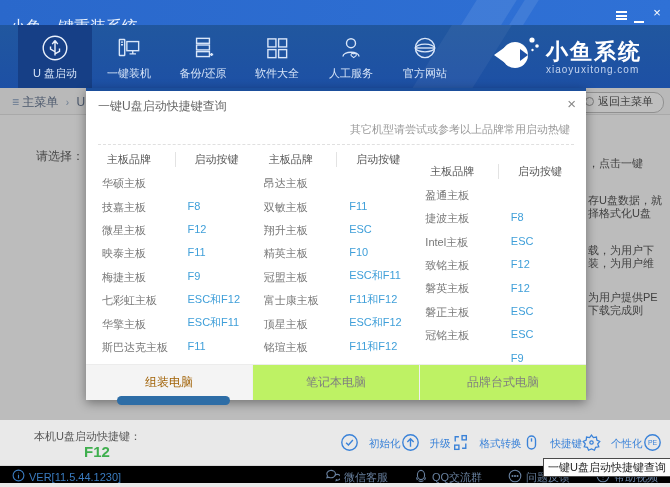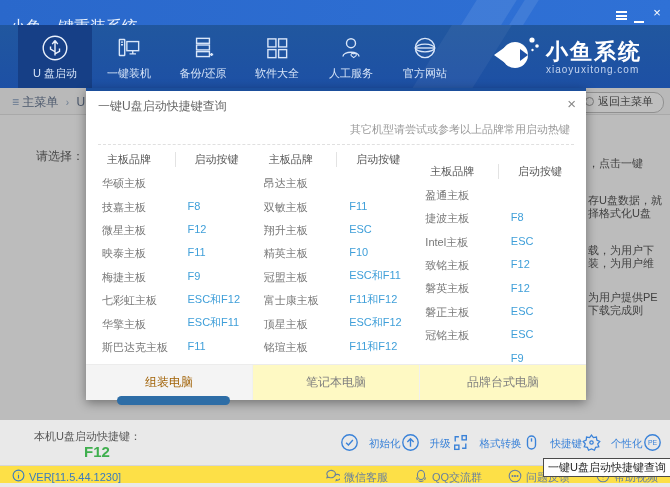--- a/index.html
+++ b/index.html
@@ -61,37 +61,37 @@
   .tbl{display:flex;gap:13px;margin:2px 14px 0 14px;align-items:center;}
   .tgroup{flex:1;min-width:0;}
   .thead{display:flex;height:25px;align-items:center;font-size:11px;color:#555;}
   .thead .hc1{flex:1.25;padding-left:7px;}
   .thead .hc2{flex:1;border-left:1px solid #e3e3e3;padding-left:19px;}
   .trow{display:flex;height:23.4px;align-items:center;font-size:11px;}
   .trow .brand{flex:1.25;padding-left:2px;color:#777;white-space:nowrap;overflow:hidden;}
   .trow .key{flex:1;padding-left:9px;color:#3f9fd9;white-space:nowrap;margin-top:44px;}
   .tabs{position:absolute;left:0;bottom:0;width:100%;height:36px;display:flex;border-top:1px solid #ececec;}
   .tab{flex:1;display:flex;align-items:center;justify-content:center;font-size:12px;color:#7f7f7f;
-    background:#fef9c3;border-left:1px solid #f0f0f0;cursor:pointer;}
+    background:#bef264;border-left:1px solid #f0f0f0;cursor:pointer;}
   .tab:first-child{border-left:none;}
   .tab.active{background:#f4f4f4;color:#a16207;}
   .active-bar{position:absolute;left:117px;top:396px;width:113px;height:9px;background:#2d6da6;
     border-radius:5px;z-index:11;}
 
   
   .footer{position:absolute;left:0;top:420px;width:670px;height:45px;background:#e9e9e9;}
   .hotkey-label{position:absolute;left:34px;top:9px;font-size:11px;color:#555;}
   .hotkey-value{position:absolute;left:84px;top:23px;font-size:15px;font-weight:bold;color:#3faf4e;}
   .tools{position:absolute;right:8px;top:3px;width:322px;height:42px;display:flex;}
   .tool{flex:1;display:flex;flex-direction:row;align-items:center;justify-content:center;gap:10px;
     color:#3a82d8;cursor:pointer;}
   .tool .tlabel{font-size:10.5px;white-space:nowrap;}
 
   
-  .statusbar{position:absolute;left:0;top:465px;width:670px;height:18px;background:#fde047;
+  .statusbar{position:absolute;left:0;top:465px;width:670px;height:18px;background:#000000;
     border-top:1px solid #d6d6d6;}
   .ver{position:absolute;left:12px;top:3px;font-size:11px;color:#3a7bbf;display:flex;align-items:center;gap:4px;}
   .slinks{position:absolute;right:12px;top:3px;display:flex;gap:26px;}
   .slink{display:flex;align-items:center;gap:4px;font-size:11px;color:#68809f;cursor:pointer;}
 
   
   .tooltip{position:absolute;left:543px;top:458px;background:#fdfdfd;border:1px solid #4a4a4a;
     padding:1px 4px;font-size:11px;color:#222;white-space:nowrap;z-index:20;}
 </style>
 </head>

